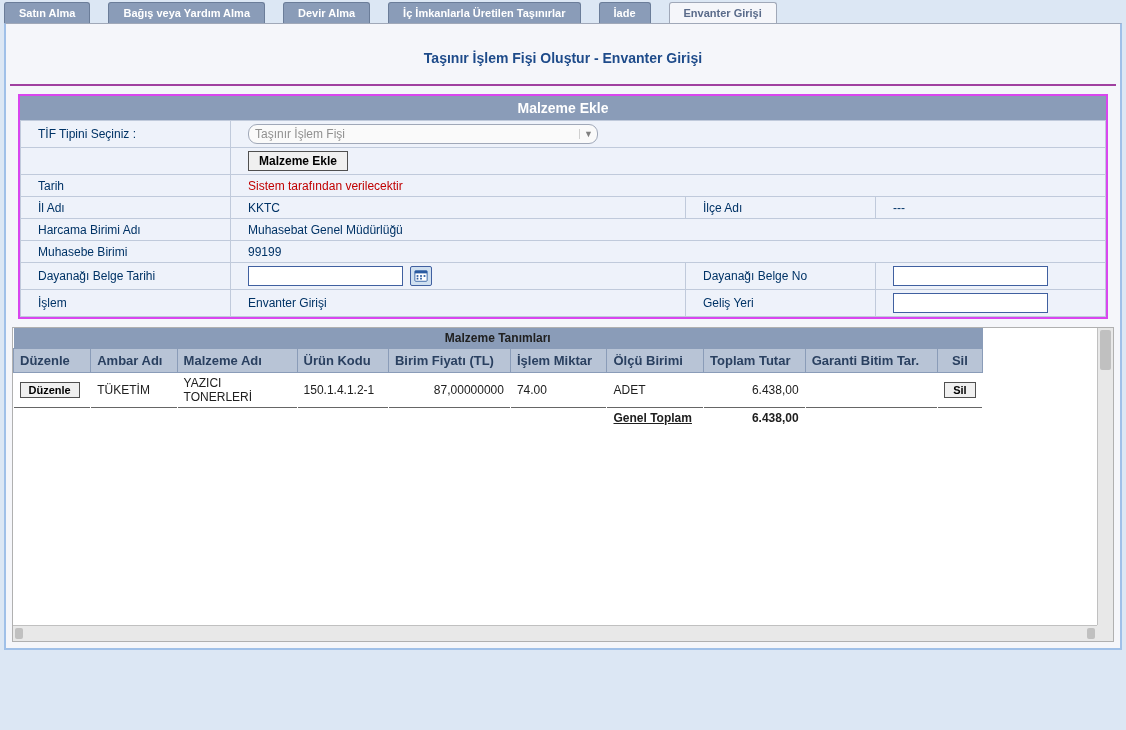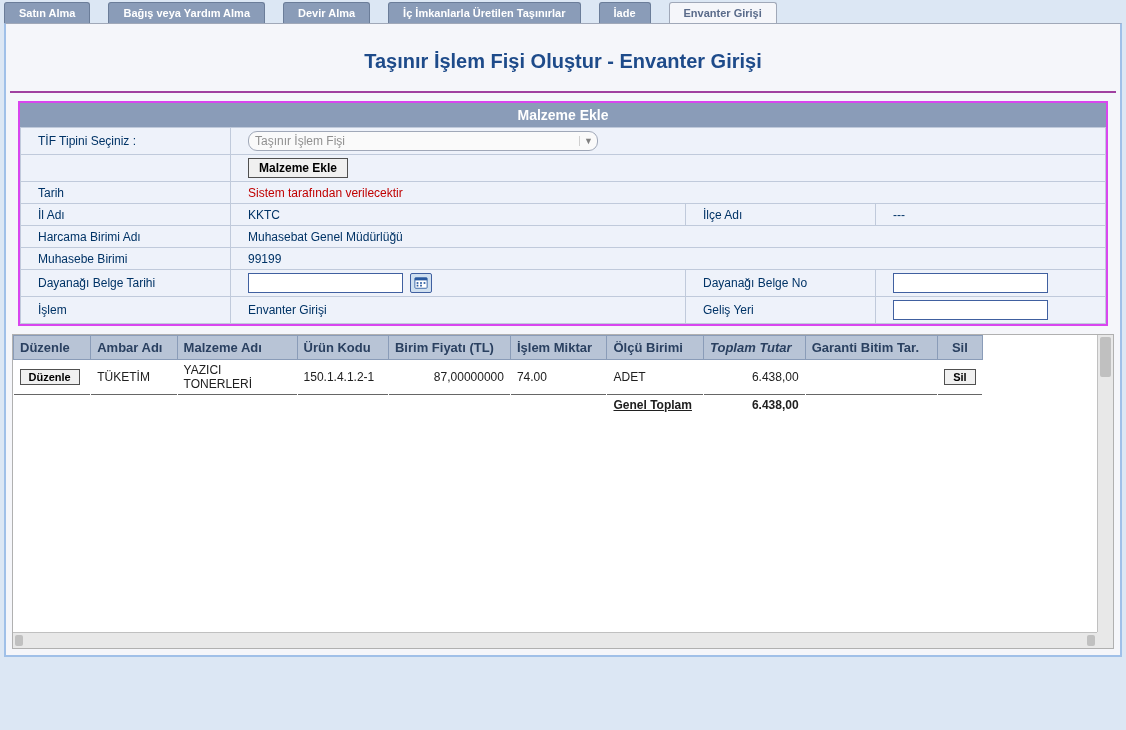--- a/index.html
+++ b/index.html
@@ -4,21 +4,21 @@
 <style>
 * { box-sizing: border-box; margin: 0; padding: 0; }
 body { font-family: Verdana, Arial, sans-serif; font-size: 12px; background: #dce7f4; color: #003366; }
 .outer { background: #dce7f4; padding: 2px; }
 
 .tabs { display: flex; gap: 16px; padding-left: 2px; }
 .tab { padding: 4px 14px; font-size: 11px; font-weight: bold; color: #fff; background: #8a9cb8; border: 1px solid #6b7d99; border-bottom: none; border-top-left-radius: 3px; border-top-right-radius: 3px; margin-right: 2px; cursor: pointer; }
 .tab.active { background: #f5f6fa; color: #5a6b8a; border-color: #a0a8b8; }
 
 .main-panel { background: #f5f6fa; border: 2px solid #a0c0e8; border-top: 1px solid #a0a8b8; margin: 0 2px; padding: 10px 4px 4px; }
-.page-title { text-align: center; font-size: 20px; font-weight: bold; color: #1e4b8a; padding: 16px 0 18px; }
+.page-title { text-align: center; font-size: 14px; font-weight: bold; color: #1e4b8a; padding: 16px 0 18px; }
 .purple-line { height: 2px; background: #a040a0; margin: 0 0 8px; }
 
 .section-box { border: 2px solid #d946ef; background: #eef2fa; margin: 8px; }
 .section-header { background: #8a9cb8; color: #fff; font-weight: bold; font-size: 14px; text-align: center; padding: 4px; }
 .form-table { width: 100%; border-collapse: collapse; }
 .form-table td { border: 1px solid #c0cadb; padding: 3px 17px; font-size: 12px; color: #003366; background: #eef2fa; vertical-align: middle; height: 22px; }
 .form-table td.label { width: 210px; }
 
 .dropdown { display: inline-flex; align-items: center; border: 1px solid #a0a8b8; background: #fafafa; width: 350px; height: 20px; border-radius: 9px; }
 .dropdown-text { flex: 1; padding: 0 6px; color: #909090; font-size: 12px; }
@@ -133,29 +133,32 @@
           <td><input class="text-input" type="text" style=""></td>
         </tr>
       </tbody>
         </table>
     </div>
 
     <div class="grid-container">
       <div class="grid-scroll">
         <table class="grid-table">
           <tbody>
+              <tr>
+                <td colspan="10" class="grid-title">Malzeme Tanımları</td>
+              </tr>
           <tr>
             <th style="width:76px;">Düzenle</th>
             <th style="width:85px;">Ambar Adı</th>
             <th style="width:118px;">Malzeme Adı</th>
             <th style="width:90px;">Ürün Kodu</th>
             <th style="width:120px;">Birim Fiyatı (TL)</th>
             <th style="width:95px;">İşlem Miktar</th>
             <th style="width:95px;">Ölçü Birimi</th>
-            <th style="width:100px;font-style:italic;">Toplam Tutar</th>
+            <th style="width:100px;">Toplam Tutar</th>
             <th style="width:130px;">Garanti Bitim Tar.</th>
             <th style="width:40px;text-align:center;">Sil</th>
           </tr>
           <tr>
             <td><button class="btn btn-small">Düzenle</button></td>
             <td>TÜKETİM</td>
             <td>YAZICI TONERLERİ</td>
             <td>150.1.4.1.2-1</td>
             <td class="rn">87,00000000</td>
             <td>74.00</td>

